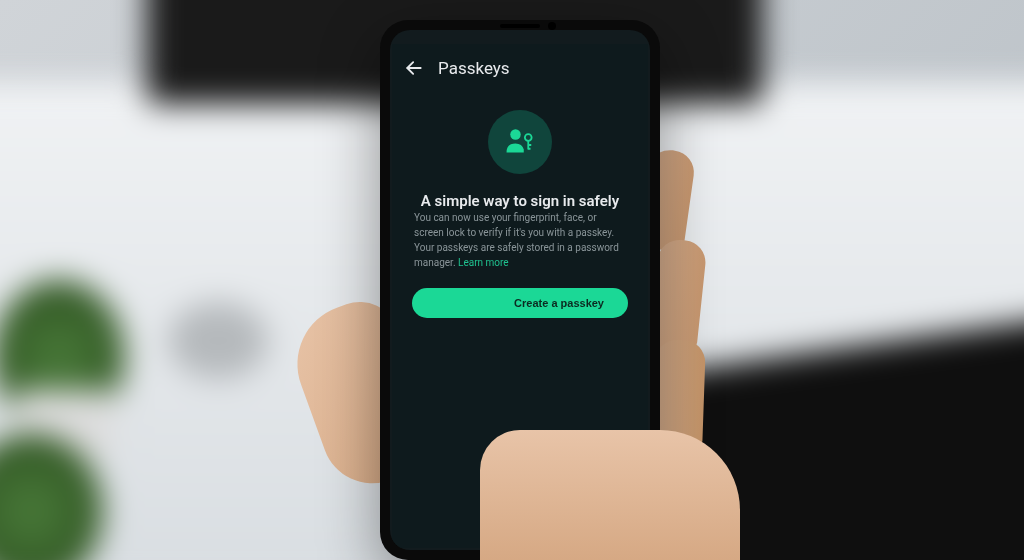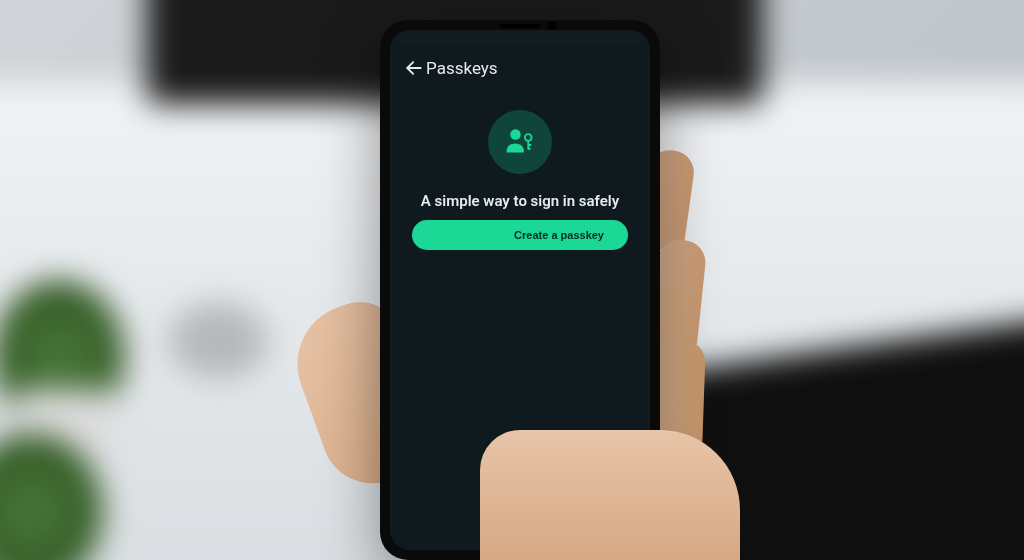--- a/index.html
+++ b/index.html
@@ -134,21 +134,21 @@
       position: absolute;
       inset: 14px 2px 2px 2px;
       background: #0e1a1d;
       display: flex;
       flex-direction: column;
     }
     .header {
       display: flex;
       align-items: center;
       padding: 14px 12px;
-      gap: 2px;
+      gap: 14px;
     }
     .back-arrow {
       color: #e8eaed;
       width: 20px;
       height: 20px;
       display: flex;
       align-items: center;
       justify-content: center;
       cursor: pointer;
     }
@@ -169,21 +169,20 @@
       border-radius: 50%;
       margin: 10px auto 18px;
       display: flex;
       align-items: center;
       justify-content: center;
     }
     .heading {
       color: #e8eaed;
       font-size: 15px;
       font-weight: 600;
-      margin-bottom: 10px;
     }
     .body-text {
       color: #8a9599;
       font-size: 10px;
       line-height: 1.5;
       margin-bottom: 18px;
       text-align: left;
       padding: 0 2px;
     }
     .learn-more {
@@ -300,20 +299,24 @@
             <path d="M 6 38 Q 6 26 18 26 Q 27 26 29 34 L 29 38 Z" fill="#1bd896"></path>
             <circle cx="35" cy="18" r="4.5" fill="none" stroke="#1bd896" stroke-width="2.4"></circle>
             <line x1="35" y1="22" x2="35" y2="34" stroke="#1bd896" stroke-width="2.4"></line>
             <line x1="35" y1="28" x2="39" y2="28" stroke="#1bd896" stroke-width="2.4"></line>
             <line x1="35" y1="33" x2="38" y2="33" stroke="#1bd896" stroke-width="2.4"></line>
           </svg>
         </div>
 
         <div class="heading">A simple way to sign in safely</div>
 
+        <div class="body-text">
+          <span>You can now use your fingerprint, face, or screen lock to verify if it's you with a passkey. Your passkeys are safely stored in a password manager.</span>
+          <span class="learn-more">Learn more</span>
+        </div>
 
         <button class="cta-button">Create a passkey</button>
       </div>
 
     </div>
   </div>
 </div>
 
 <div class="hand palm"></div>
 

